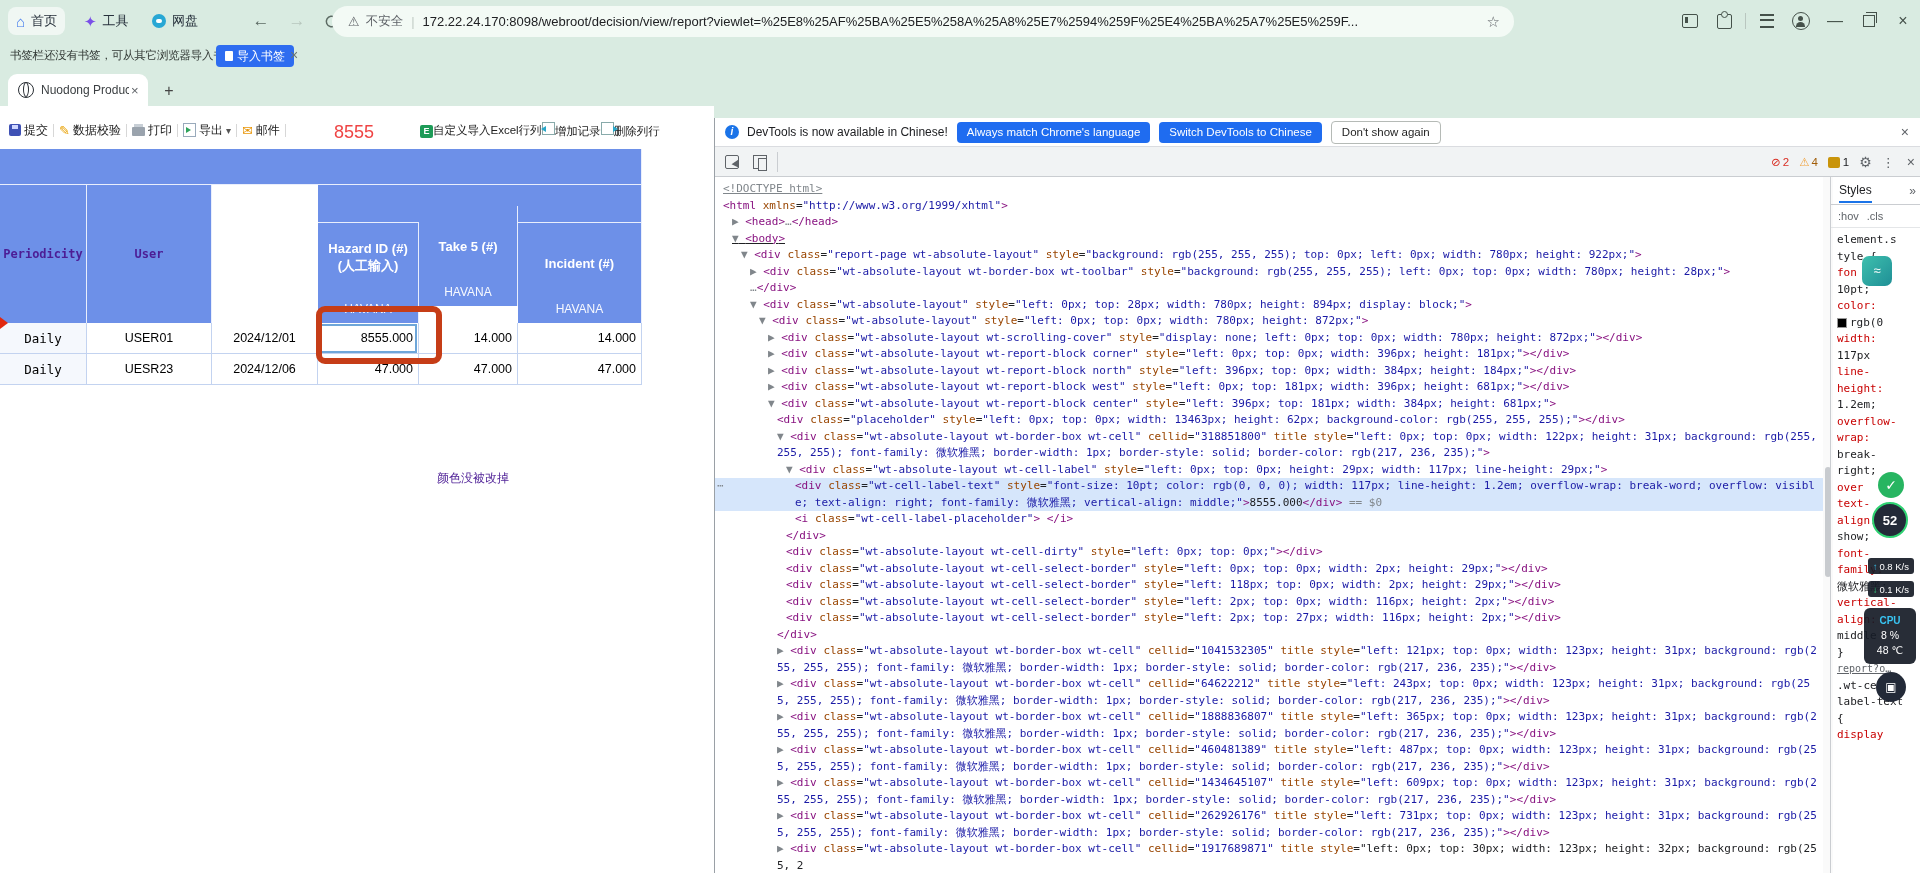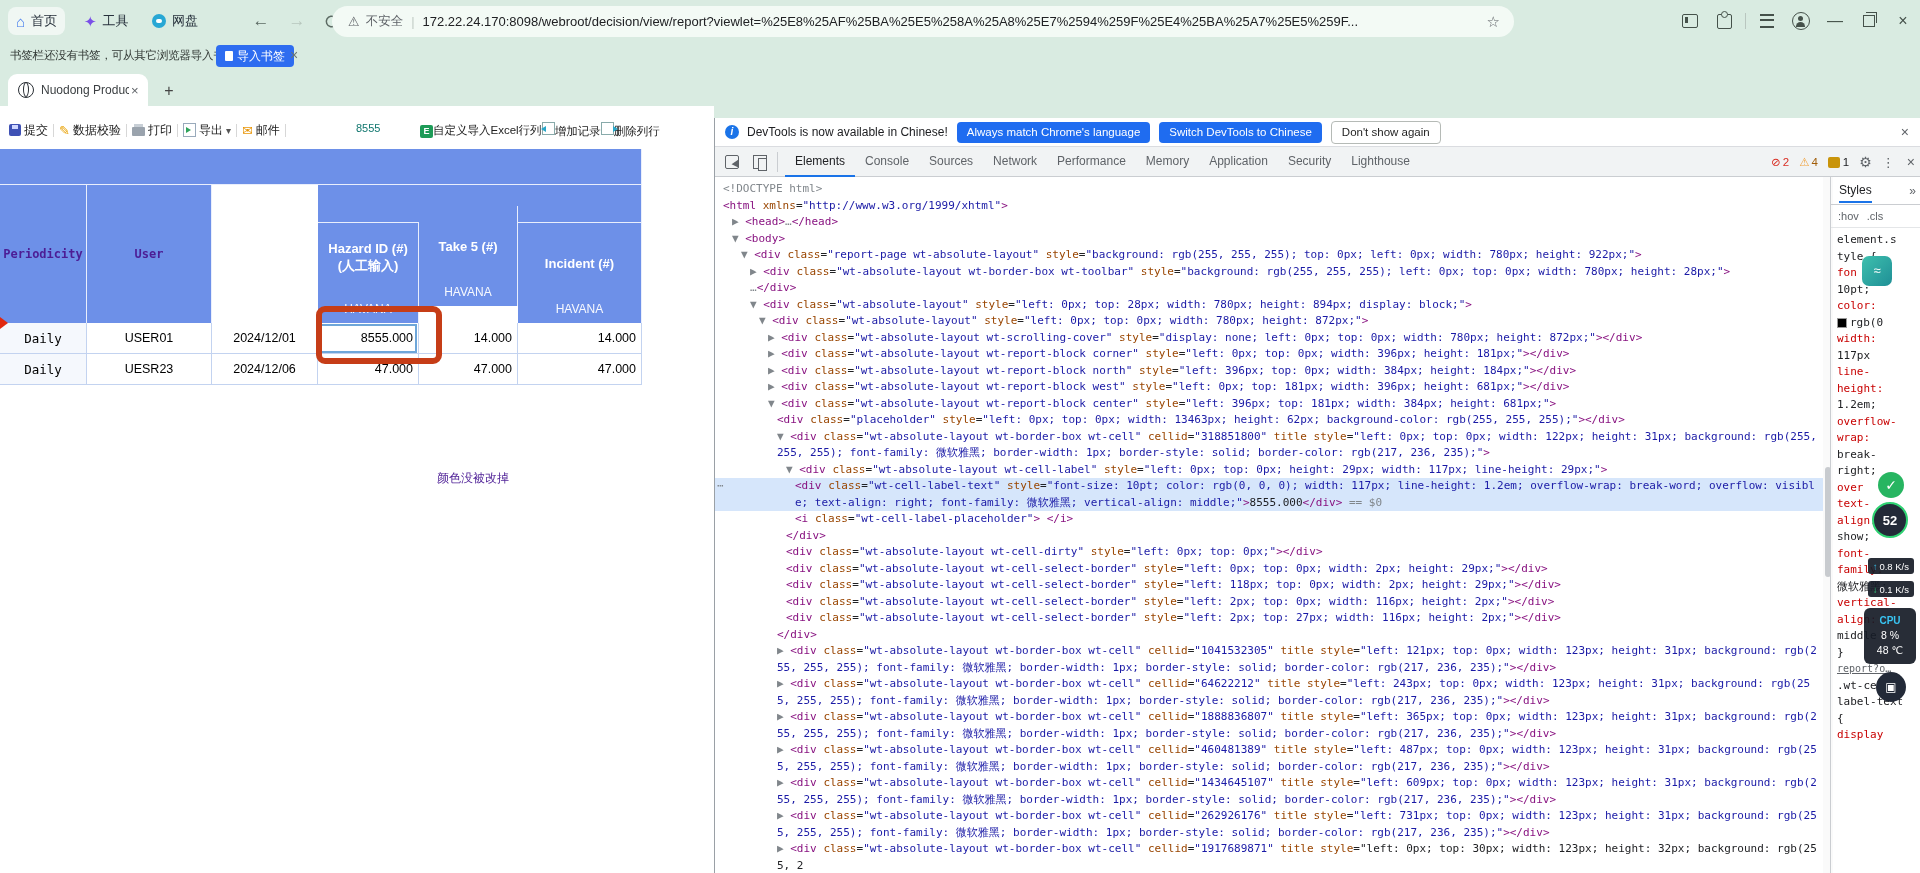--- a/index.html
+++ b/index.html
@@ -61,21 +61,21 @@
   .ic-print{width:13px;height:9px;background:#9aa3ad;border-radius:1px;position:relative;margin-top:3px;}
   .ic-print::before{content:"";position:absolute;left:2px;top:-3px;width:9px;height:3px;background:#c8cfd6;}
   .ic-export{width:11px;height:12px;background:#fff;border:1px solid #9ab;position:relative;}
   .ic-export::after{content:"";position:absolute;left:2px;top:3px;border:3px solid transparent;border-left:5px solid #2ea35a;}
   .ic-mail{color:#e8960a;font-size:13px;}
   .ic-excel{width:13px;height:13px;background:#1d9b57;border-radius:2px;color:#fff;font-size:9px;font-weight:bold;text-align:center;line-height:13px;}
   .ic-grid{width:11px;height:11px;border:1px solid #8aa;position:relative;}
   .ic-grid::after{content:"";position:absolute;left:-5px;top:3px;border:3px solid transparent;border-right:5px solid #2aa7c9;}
   .ic-grid.del::after{left:auto;right:-5px;border-right:none;border-left:5px solid #2aa7c9;}
   .caret{font-size:10px;color:#555;}
-  .counter{position:absolute;left:356px;top:16px;font-size:11px;color:#0f766e;}
+  .counter{position:absolute;left:334px;top:16px;font-size:18px;color:#ef4444;}
   .ptoolbar2{position:absolute;left:420px;top:14px;height:20px;display:flex;align-items:center;font-size:11.5px;color:#222;}
   
   .blue{background:#6d90e8;position:absolute;box-sizing:border-box;}
   .band{left:0;top:43px;width:642px;height:36px;border-bottom:1px solid rgba(255,255,255,.85);border-right:1px solid rgba(255,255,255,.85);}
   .hcell{color:#4c1d95;font-family:"DejaVu Sans Mono",monospace;font-weight:bold;font-size:12px;display:flex;align-items:center;justify-content:center;border-right:1px solid rgba(255,255,255,.85);}
   .hp{left:0;top:79px;width:87px;height:138px;}
   .hu{left:87px;top:79px;width:125px;height:138px;}
   .hd{left:212px;top:79px;width:106px;height:138px;}
   .hstrip{left:318px;top:79px;width:324px;height:38px;border-bottom:1px solid rgba(255,255,255,.85);border-right:1px solid rgba(255,255,255,.85);}
   .sub{color:#fff;font-size:13px;font-weight:bold;text-align:center;border-right:1px solid rgba(255,255,255,.85);}
@@ -312,54 +312,43 @@
       <span>DevTools is now available in Chinese!</span>
       <div class="ibtn">Always match Chrome's language</div>
       <div class="ibtn">Switch DevTools to Chinese</div>
       <div class="ibtn ghost">Don't show again</div>
       <span class="x">×</span>
     </div>
     <div class="dtabbar">
       <span class="icon-inspect"></span>
       <span class="icon-device"></span>
       <span class="dtsep"></span>
-      <div class="dtabs">
-          <div class="dtab active">Elements</div>
-          <div class="dtab">Console</div>
-          <div class="dtab">Sources</div>
-          <div class="dtab">Network</div>
-          <div class="dtab">Performance</div>
-          <div class="dtab">Memory</div>
-          <div class="dtab">Application</div>
-          <div class="dtab">Security</div>
-          <div class="dtab">Lighthouse</div>
-        </div>
       <div class="dbadges">
         <span class="err">
             <span>⊘</span>
             <span>2</span>
           </span>
         <span class="warnb">
             <span class="tri">⚠</span>
             <span>4</span>
           </span>
         <span class="issues">
             <span class="sq"></span>
             <span>1</span>
           </span>
         <span class="dgear">⚙</span>
         <span class="dkebab">⋮</span>
         <span class="dclose">×</span>
       </div>
     </div>
     <div class="codewrap">
-        <div class="cline muted" style="padding-left: 8px;">&lt;!DOCTYPE html&gt;</div>
+        <div class="cline muted" style="padding-left: 8px; text-decoration: underline;">&lt;!DOCTYPE html&gt;</div>
         <div class="cline" style="padding-left: 8px;"><span class="ct">&lt;html</span> <span class="ca">xmlns</span>=<span class="cv">"http://www.w3.org/1999/xhtml"</span><span class="ct">&gt;</span></div>
         <div class="cline" style="padding-left: 17px;"><span class="cd">▶</span> <span class="ct">&lt;head</span><span class="ct">&gt;</span><span class="cd">…</span><span class="ct">&lt;/head</span><span class="ct">&gt;</span></div>
-        <div class="cline" style="padding-left: 17px;"><span class="cd">▼</span> <span class="ct">&lt;body</span><span class="ct">&gt;</span></div>
+        <div class="cline" style="padding-left: 17px; text-decoration: underline;"><span class="cd">▼</span> <span class="ct">&lt;body</span><span class="ct">&gt;</span></div>
         <div class="cline" style="padding-left: 26px;"><span class="cd">▼</span> <span class="ct">&lt;div</span> <span class="ca">class</span>=<span class="cv">"report-page wt-absolute-layout"</span> <span class="ca">style</span>=<span class="cv">"background: rgb(255, 255, 255); top: 0px; left: 0px; width: 780px; height: 922px;"</span><span class="ct">&gt;</span></div>
         <div class="cline" style="padding-left: 35px;"><span class="cd">▶</span> <span class="ct">&lt;div</span> <span class="ca">class</span>=<span class="cv">"wt-absolute-layout wt-border-box wt-toolbar"</span> <span class="ca">style</span>=<span class="cv">"background: rgb(255, 255, 255); left: 0px; top: 0px; width: 780px; height: 28px;"</span><span class="ct">&gt;</span></div>
         <div class="cline" style="padding-left: 35px;"><span class="cd">…</span><span class="ct">&lt;/div</span><span class="ct">&gt;</span></div>
         <div class="cline" style="padding-left: 35px;"><span class="cd">▼</span> <span class="ct">&lt;div</span> <span class="ca">class</span>=<span class="cv">"wt-absolute-layout"</span> <span class="ca">style</span>=<span class="cv">"left: 0px; top: 28px; width: 780px; height: 894px; display: block;"</span><span class="ct">&gt;</span></div>
         <div class="cline" style="padding-left: 44px;"><span class="cd">▼</span> <span class="ct">&lt;div</span> <span class="ca">class</span>=<span class="cv">"wt-absolute-layout"</span> <span class="ca">style</span>=<span class="cv">"left: 0px; top: 0px; width: 780px; height: 872px;"</span><span class="ct">&gt;</span></div>
         <div class="cline" style="padding-left: 53px;"><span class="cd">▶</span> <span class="ct">&lt;div</span> <span class="ca">class</span>=<span class="cv">"wt-absolute-layout wt-scrolling-cover"</span> <span class="ca">style</span>=<span class="cv">"display: none; left: 0px; top: 0px; width: 780px; height: 872px;"</span><span class="ct">&gt;</span><span class="ct">&lt;/div</span><span class="ct">&gt;</span></div>
         <div class="cline" style="padding-left: 53px;"><span class="cd">▶</span> <span class="ct">&lt;div</span> <span class="ca">class</span>=<span class="cv">"wt-absolute-layout wt-report-block corner"</span> <span class="ca">style</span>=<span class="cv">"left: 0px; top: 0px; width: 396px; height: 181px;"</span><span class="ct">&gt;</span><span class="ct">&lt;/div</span><span class="ct">&gt;</span></div>
         <div class="cline" style="padding-left: 53px;"><span class="cd">▶</span> <span class="ct">&lt;div</span> <span class="ca">class</span>=<span class="cv">"wt-absolute-layout wt-report-block north"</span> <span class="ca">style</span>=<span class="cv">"left: 396px; top: 0px; width: 384px; height: 184px;"</span><span class="ct">&gt;</span><span class="ct">&lt;/div</span><span class="ct">&gt;</span></div>
         <div class="cline" style="padding-left: 53px;"><span class="cd">▶</span> <span class="ct">&lt;div</span> <span class="ca">class</span>=<span class="cv">"wt-absolute-layout wt-report-block west"</span> <span class="ca">style</span>=<span class="cv">"left: 0px; top: 181px; width: 396px; height: 681px;"</span><span class="ct">&gt;</span><span class="ct">&lt;/div</span><span class="ct">&gt;</span></div>
         <div class="cline" style="padding-left: 53px;"><span class="cd">▼</span> <span class="ct">&lt;div</span> <span class="ca">class</span>=<span class="cv">"wt-absolute-layout wt-report-block center"</span> <span class="ca">style</span>=<span class="cv">"left: 396px; top: 181px; width: 384px; height: 681px;"</span><span class="ct">&gt;</span></div>

